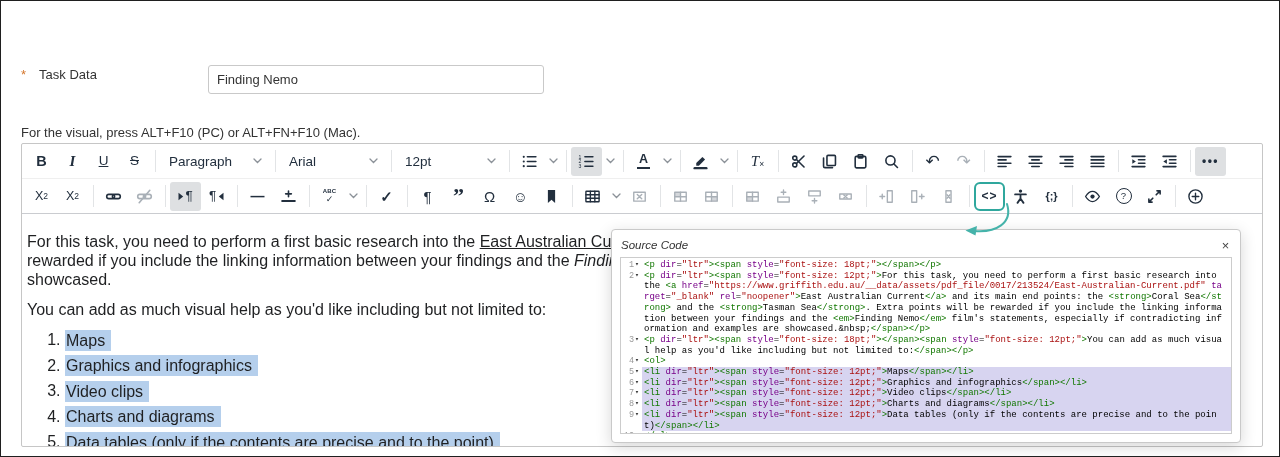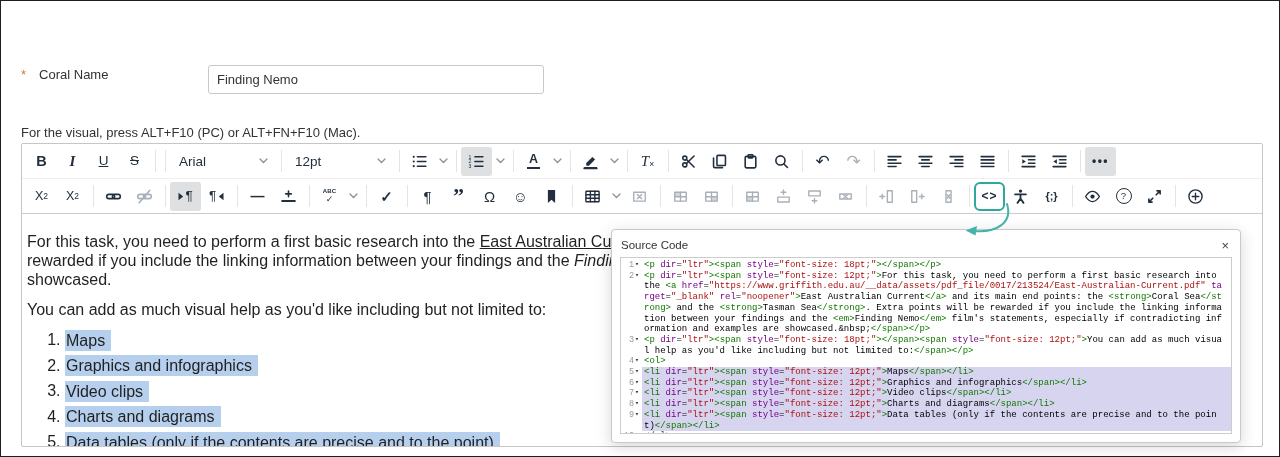--- a/index.html
+++ b/index.html
@@ -57,21 +57,21 @@
   .content{height:232px;padding:18px 10px 0 5px;font-size:16px;color:#1f2022;overflow:hidden;box-sizing:border-box;line-height:19px;}
   .content p{margin:0 0 11px;}
   .content ol{margin:2px 0 0;padding-left:38px;}
   .content li{margin-bottom:6.5px;}
   .hl{background:#b5cfec;padding:1.5px 6px 2.5px 1px;}
   .lnk{text-decoration:underline;}
   .itl{font-style:italic;}
   .bld{font-weight:bold;}
   
   .dialog{position:absolute;left:610px;top:228px;width:630px;height:214px;background:#fff;border:1px solid #c9c9c9;border-radius:4px;box-shadow:0 4px 16px rgba(0,0,0,.16);box-sizing:border-box;z-index:5;}
-  .dlg-head{height:24px;display:flex;align-items:center;justify-content:space-between;padding:3px 11px 0 9px;}
+  .dlg-head{height:24px;display:flex;align-items:center;justify-content:space-between;padding:3px 11px 0 9px;font-style:italic;}
   .dlg-title{font-size:11.5px;color:#333;}
   .dlg-close{font-size:13px;color:#444;cursor:pointer;line-height:1;}
   .codebox{position:absolute;left:8px;right:8px;top:27px;bottom:8px;border:1px solid #ccc;background:#fff;overflow:hidden;font-family:"Liberation Mono",monospace;font-size:9px;line-height:10.7px;padding-top:2px;box-sizing:border-box;}
   .cl{display:flex;}
   .cl .g{flex:none;width:21px;text-align:right;color:#999;font-size:8.5px;}
   .cl .g .fold{display:inline-block;width:7px;color:#3a3a3a;font-size:6.5px;text-align:left;margin-left:1px;vertical-align:top;}
   .cl .c{flex:1;white-space:pre-wrap;word-break:break-all;padding:0 4px 0 2px;color:#000;}
   .cl.sel .c{background:#d7d4f0;}
   .t-tag{color:#117700;}
   .t-attr{color:#770088;}
@@ -79,21 +79,21 @@
   .annot{position:absolute;left:940px;top:198px;width:92px;height:46px;z-index:6;pointer-events:none;}
 </style>
 </head>
 <body>
 
 <div class="frame">
 
 
   <div class="task-label-row">
     <span class="req">*</span>
-    <span>Coral Name</span>
+    <span>Task Data</span>
   </div>
   <input class="task-input" type="text" value="Finding Nemo" style="">
 
   <div class="desc-label">Description</div>
   <div class="hint">For the visual, press ALT+F10 (PC) or ALT+FN+F10 (Mac).</div>
 
   <div class="editor">
     <div class="tb tb1" id="row1">
         <span class="tb-group">
           <div class="tb-btn">
@@ -103,20 +103,28 @@
             <span class="ti it">I</span>
           </div>
           <div class="tb-btn">
             <span class="ti un">U</span>
           </div>
           <div class="tb-btn">
             <span class="ti st">S</span>
           </div>
         </span>
         <span class="tb-div"></span>
+        <span class="tb-group">
+          <div class="tb-select" style="width: 110px;">
+            <span class="sel-label">Paragraph</span>
+            <svg width="9" height="6" viewBox="0 0 9 6">
+              <path d="M1 1 L4.5 4.5 L8 1" fill="none" stroke="#8b9198" stroke-width="1.3" stroke-linecap="round"></path>
+            </svg>
+          </div>
+        </span>
         <span class="tb-div"></span>
         <span class="tb-group">
           <div class="tb-select" style="width: 106px;">
             <span class="sel-label">Arial</span>
             <svg width="9" height="6" viewBox="0 0 9 6">
               <path d="M1 1 L4.5 4.5 L8 1" fill="none" stroke="#8b9198" stroke-width="1.3" stroke-linecap="round"></path>
             </svg>
           </div>
         </span>
         <span class="tb-div"></span>

